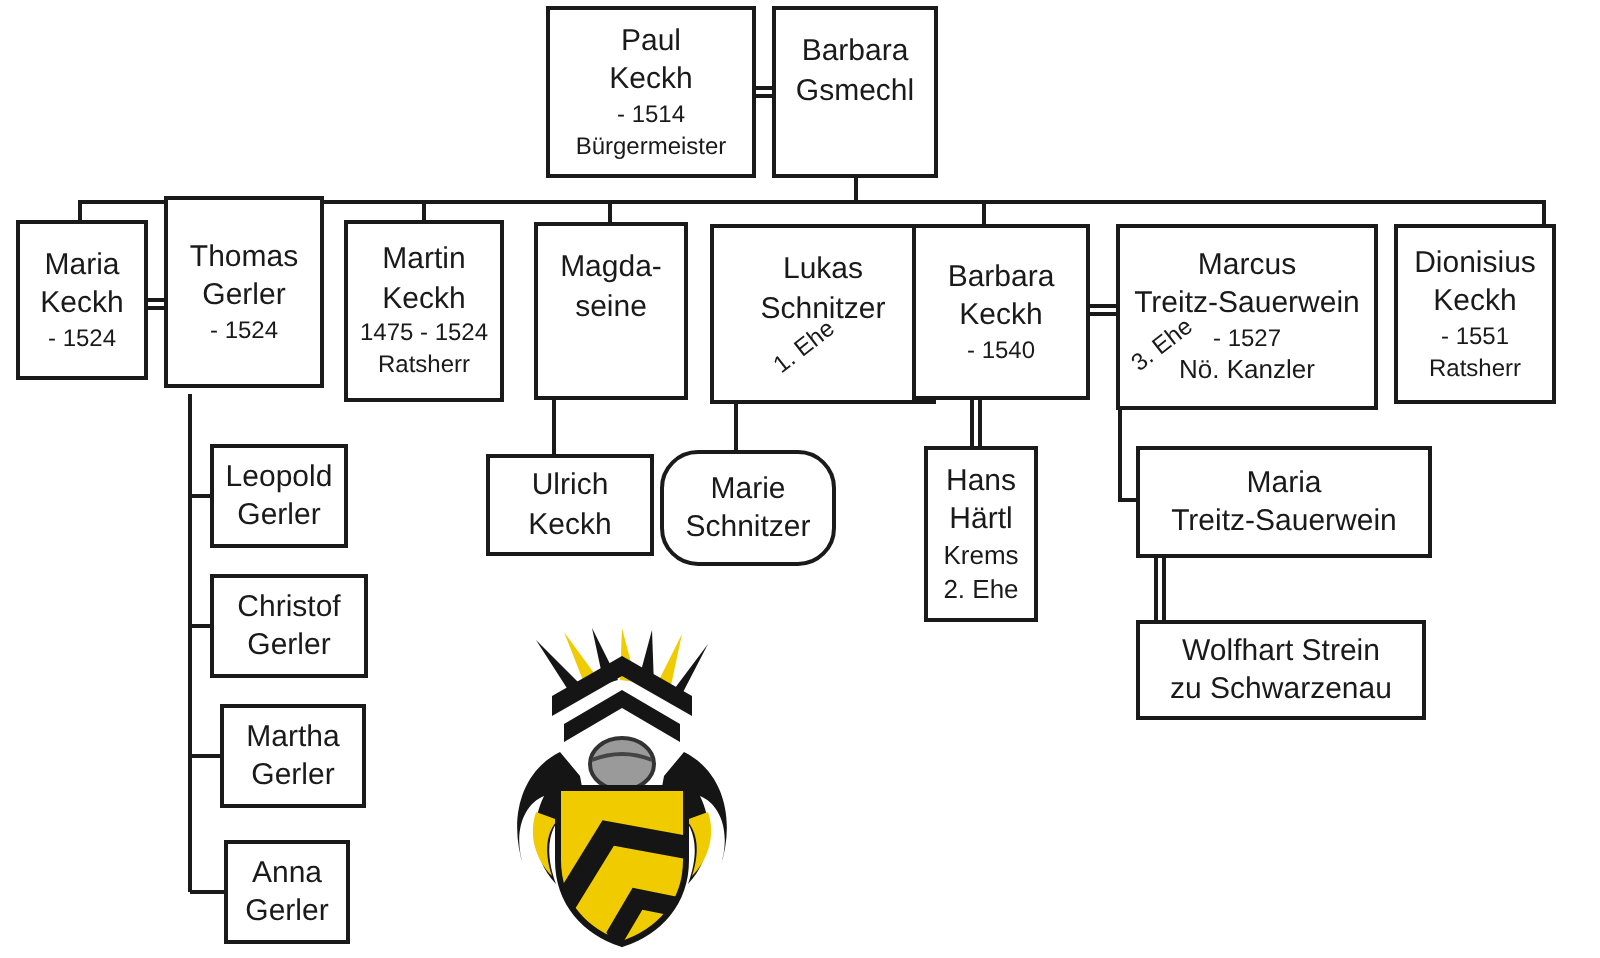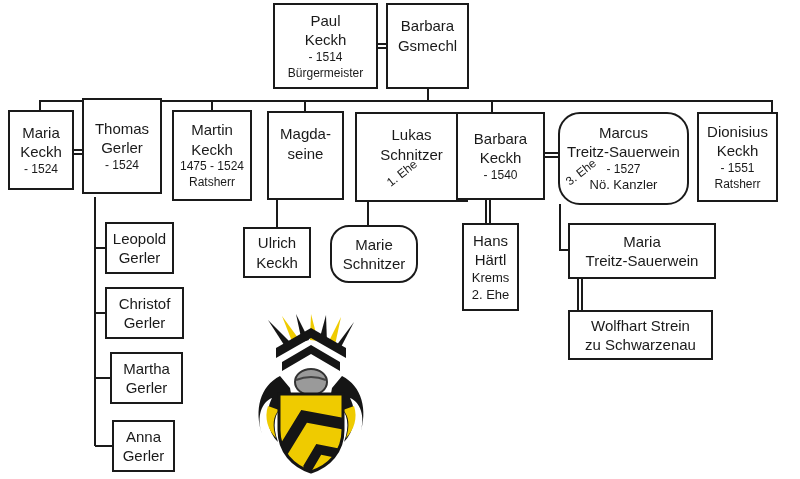--- a/index.html
+++ b/index.html
@@ -87,21 +87,21 @@
   <div class="pbox top" style="left:355px;top:112px;width:113px;height:90px;">
     <span class="nm">Lukas</span>
     <span class="nm">Schnitzer</span>
     <span class="note" style="left:28px;bottom:18px;">1. Ehe</span>
   </div>
   <div class="pbox" style="left:456px;top:112px;width:89px;height:88px;">
     <span class="nm">Barbara</span>
     <span class="nm">Keckh</span>
     <span class="sm">- 1540</span>
   </div>
-  <div class="pbox" style="left:558px;top:112px;width:131px;height:93px;border-radius:22px;">
+  <div class="pbox" style="left:558px;top:112px;width:131px;height:93px;">
     <span class="nm">Marcus</span>
     <span class="nm">Treitz-Sauerwein</span>
     <span class="sm">- 1527</span>
     <span class="md">Nö. Kanzler</span>
     <span class="note" style="left:4px;bottom:22px;">3. Ehe</span>
   </div>
   <div class="pbox" style="left:697px;top:112px;width:81px;height:90px;">
     <span class="nm">Dionisius</span>
     <span class="nm">Keckh</span>
     <span class="sm">- 1551</span>
@@ -118,21 +118,21 @@
   </div>
   <div class="pbox" style="left:110px;top:352px;width:73px;height:52px;">
     <span class="nm">Martha</span>
     <span class="nm">Gerler</span>
   </div>
   <div class="pbox" style="left:112px;top:420px;width:63px;height:52px;">
     <span class="nm">Anna</span>
     <span class="nm">Gerler</span>
   </div>
 
-  <div class="pbox" style="left:243px;top:227px;width:68px;height:51px;">
+  <div class="pbox" style="left:243px;top:227px;width:84px;height:51px;">
     <span class="nm">Ulrich</span>
     <span class="nm">Keckh</span>
   </div>
   <div class="pbox" style="left:330px;top:225px;width:88px;height:58px;border-radius:19px;">
     <span class="nm">Marie</span>
     <span class="nm">Schnitzer</span>
   </div>
   <div class="pbox" style="left:462px;top:223px;width:57px;height:88px;">
     <span class="nm">Hans</span>
     <span class="nm">Härtl</span>

